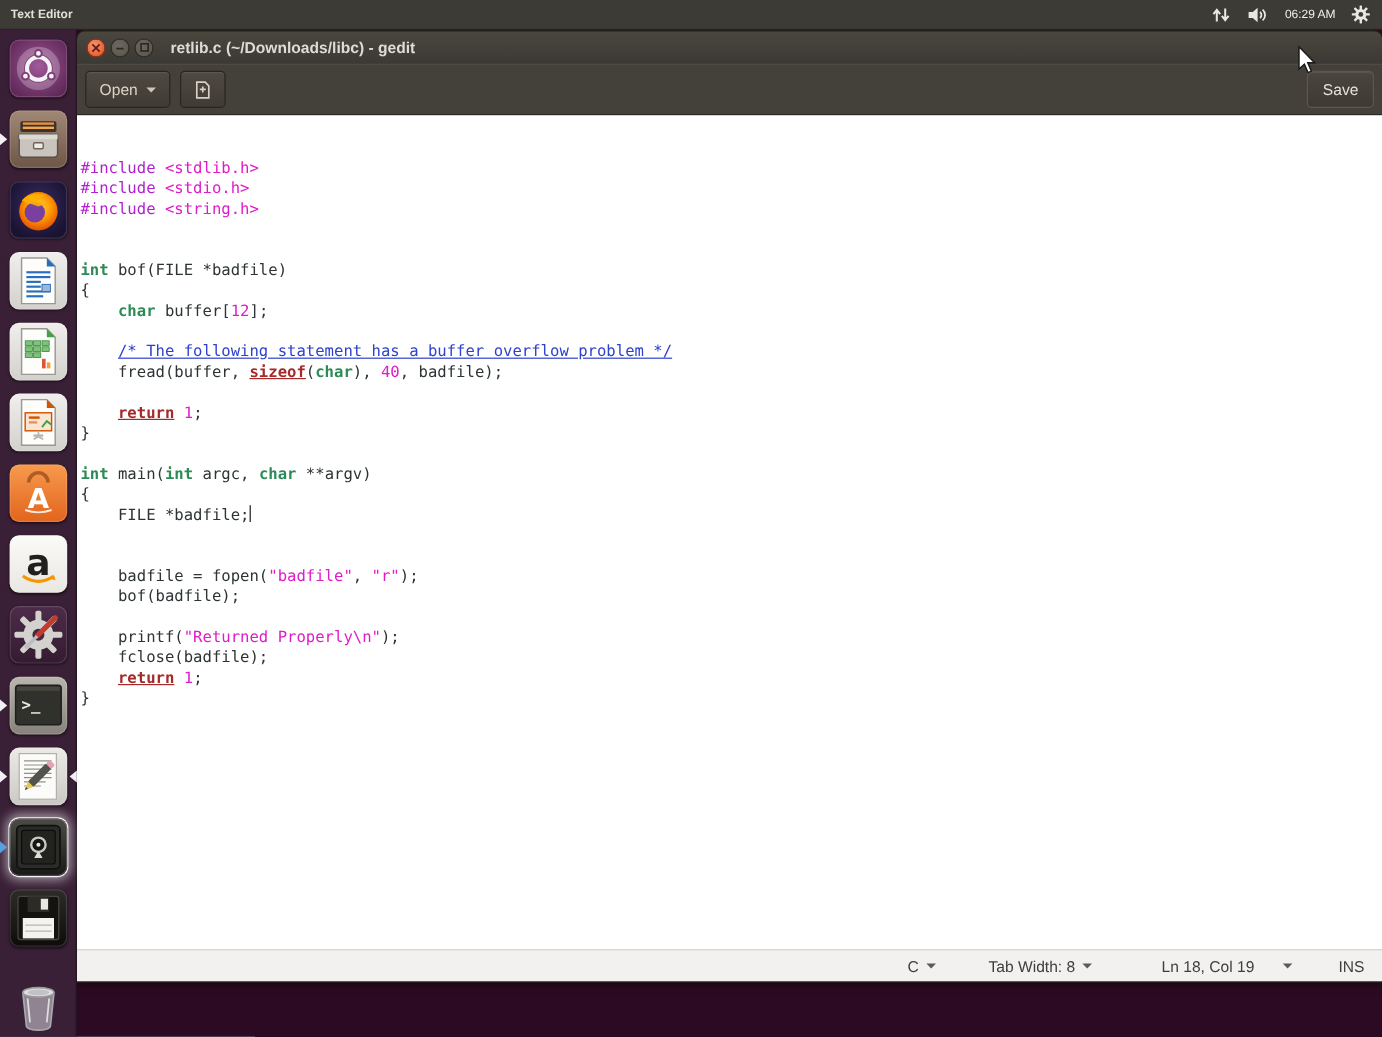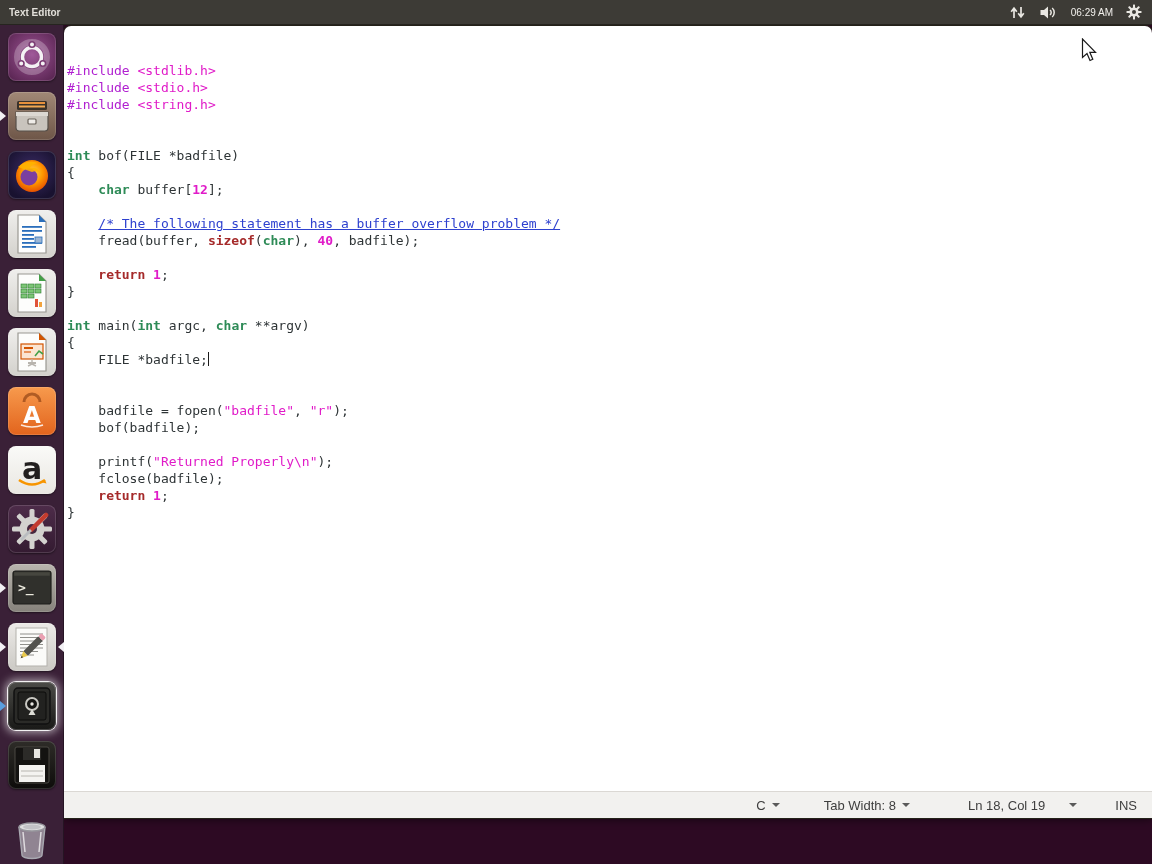--- a/index.html
+++ b/index.html
@@ -94,23 +94,23 @@
   
   .editor{
     flex:1 1 auto;background:var(--editor-bg,#ffffff);
     font-family:"DejaVu Sans Mono","Liberation Mono",monospace;
     font-size:13px;line-height:17px;color:var(--syn-plain,#2e3436);
     padding:2px 0 0 3px;overflow:hidden;white-space:pre;
   }
   .code-line{height:17px;}
   .syn-pp{color:var(--syn-preproc,#b01fd0);}
   .syn-str{color:var(--syn-string,#e01bc8);}
-  .syn-num{color:var(--syn-number,#e01bc8);font-weight:bold;}
+  .syn-num{color:var(--syn-number,#e01bc8);}
   .syn-type{color:var(--syn-type,#2e8b57);font-weight:bold;}
-  .syn-kw{color:var(--syn-keyword,#a52a2a);font-weight:bold;}
+  .syn-kw{color:var(--syn-keyword,#a52a2a);font-weight:bold;text-decoration:underline;}
   .syn-com{color:var(--syn-comment,#2e41cf);text-decoration:underline;}
   .text-caret{display:inline-block;width:1px;height:14px;background:#1a1a1a;vertical-align:-2px;}
   
   .statusbar{
     height:27px;flex:0 0 auto;display:flex;align-items:center;justify-content:flex-end;
     background:var(--statusbar-bg,#f2f1ef);border-top:1px solid #dbd8d4;
     color:#3e3e3e;font-size:13px;padding:0 15px;box-sizing:border-box;
   }
   .sb-item{display:flex;align-items:center;gap:6px;}
   .sb-caret{width:0;height:0;border-left:4px solid transparent;border-right:4px solid transparent;border-top:4px solid #5a5a5a;}
@@ -337,21 +337,54 @@
       <path d="M11 13 L14 41 a10 3.5 0 0 0 20 0 L37 13" fill="rgba(215,215,222,.55)" stroke="#a8a8b0" stroke-width="1.4"></path>
       <ellipse cx="24" cy="13" rx="13" ry="4" fill="#dededf" stroke="#98989e" stroke-width="1.4"></ellipse>
       <ellipse cx="24" cy="13" rx="9" ry="2.4" fill="#c2c2c6"></ellipse>
       <path d="M15 18 l2 20 M33 18 l-2 20" stroke="rgba(255,255,255,.7)" stroke-width="1.5" fill="none"></path>
     </svg>
   </div>
 </div>
 
 <div class="gedit-window">
 
-
+  <div class="titlebar">
+    <span class="wbtn close">
+      <svg width="8" height="8" viewBox="0 0 8 8">
+          <path d="M1 1 L7 7 M7 1 L1 7" stroke="#5e2210" stroke-width="1.6"></path>
+        </svg>
+    </span>
+    <span class="wbtn min">
+      <svg width="8" height="8" viewBox="0 0 8 8">
+          <line x1="1" y1="4.5" x2="7" y2="4.5" stroke="#2c2923" stroke-width="1.6"></line>
+        </svg>
+    </span>
+    <span class="wbtn max">
+      <svg width="9" height="9" viewBox="0 0 9 9">
+          <rect x="1.5" y="1.5" width="6" height="6" fill="none" stroke="#2c2923" stroke-width="1.4"></rect>
+        </svg>
+    </span>
+    <span class="win-title">retlib.c (~/Downloads/libc) - gedit</span>
+  </div>
+
+  <div class="toolbar">
+    <div class="tbtn open-btn">
+      <span>Open</span>
+      <span class="caret-down"></span>
+    </div>
+    <div class="tbtn newdoc-btn">
+      <svg width="18" height="18" viewBox="0 0 18 18">
+        <path d="M4 2.5 h7 l3 3 v10 h-10 z" fill="none" stroke="#d6d0c4" stroke-width="1.4"></path>
+        <path d="M9 6 v5 M6.5 8.5 h5" stroke="#d6d0c4" stroke-width="1.4"></path>
+      </svg>
+    </div>
+    <div class="tbtn save-btn">
+      <span>Save</span>
+    </div>
+  </div>
 
   <div class="editor">
     <div><div class="code-line"><span class="syn-pp">#include </span><span class="syn-str">&lt;stdlib.h&gt;</span></div><div class="code-line"><span class="syn-pp">#include </span><span class="syn-str">&lt;stdio.h&gt;</span></div><div class="code-line"><span class="syn-pp">#include </span><span class="syn-str">&lt;string.h&gt;</span></div><div class="code-line"></div><div class="code-line"></div><div class="code-line"><span class="syn-type">int</span><span> bof(FILE *badfile)</span></div><div class="code-line"><span>{</span></div><div class="code-line"><span>    </span><span class="syn-type">char</span><span> buffer[</span><span class="syn-num">12</span><span>];</span></div><div class="code-line"></div><div class="code-line"><span>    </span><span class="syn-com">/* The following statement has a buffer overflow problem */</span></div><div class="code-line"><span>    fread(buffer, </span><span class="syn-kw">sizeof</span><span>(</span><span class="syn-type">char</span><span>), </span><span class="syn-num">40</span><span>, badfile);</span></div><div class="code-line"></div><div class="code-line"><span>    </span><span class="syn-kw">return</span><span> </span><span class="syn-num">1</span><span>;</span></div><div class="code-line"><span>}</span></div><div class="code-line"></div><div class="code-line"><span class="syn-type">int</span><span> main(</span><span class="syn-type">int</span><span> argc, </span><span class="syn-type">char</span><span> **argv)</span></div><div class="code-line"><span>{</span></div><div class="code-line"><span>    FILE *badfile;</span><span class="text-caret"></span></div><div class="code-line"></div><div class="code-line"></div><div class="code-line"><span>    badfile = fopen(</span><span class="syn-str">"badfile"</span><span>, </span><span class="syn-str">"r"</span><span>);</span></div><div class="code-line"><span>    bof(badfile);</span></div><div class="code-line"></div><div class="code-line"><span>    printf(</span><span class="syn-str">"Returned Properly\n"</span><span>);</span></div><div class="code-line"><span>    fclose(badfile);</span></div><div class="code-line"><span>    </span><span class="syn-kw">return</span><span> </span><span class="syn-num">1</span><span>;</span></div><div class="code-line"><span>}</span></div></div>
   </div>
 
   <div class="statusbar">
     <span class="sb-item sb-lang">
       <span>C</span>
       <span class="sb-caret"></span>
     </span>

